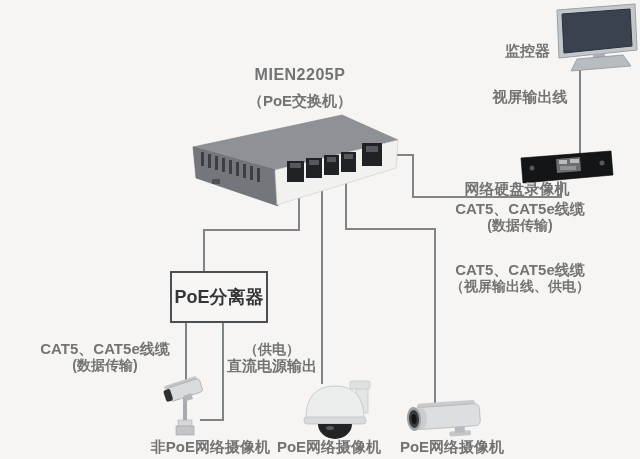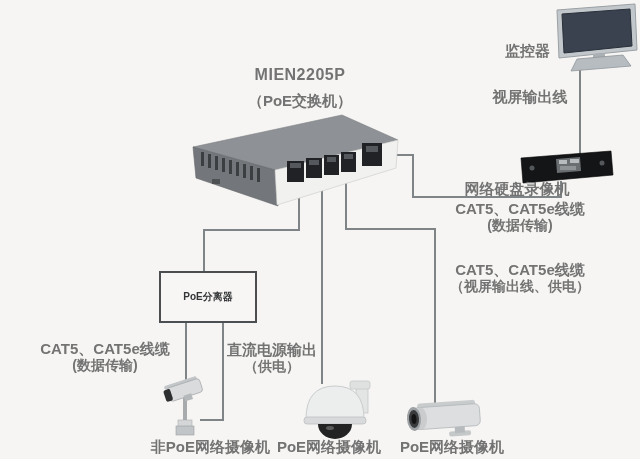--- a/index.html
+++ b/index.html
@@ -10,24 +10,24 @@
   }
   .line{position:absolute; background:#7f8487; z-index:1;}
   .lbl{
     position:absolute; z-index:5; color:#737373; font-weight:700;
     text-align:center; line-height:1.15; white-space:nowrap;
   }
   .lbl.s15{font-size:15px;}
   .lbl.s16{font-size:16px; letter-spacing:0.5px;}
   .dev{position:absolute; z-index:3;}
   #splitter-box{
-    position:absolute; left:159px; top:271px; width:94px; height:48px;
+    position:absolute; left:170px; top:271px; width:94px; height:48px;
     border:2px solid #4c4f52; background:#f7f6f4; z-index:3;
     display:flex; align-items:center; justify-content:center;
-    font-size:10px; font-weight:700; color:#333537;
+    font-size:18px; font-weight:700; color:#333537;
   }
 </style>
 </head>
 <body>
 
 <div id="stage">
 
   <div class="line" style="left:298px;top:179px;width:2px;height:52px;"></div>
   <div class="line" style="left:203px;top:229px;width:97px;height:2px;"></div>
   <div class="line" style="left:203px;top:229px;width:2px;height:45px;"></div>
@@ -147,21 +147,21 @@
     <div>CAT5、CAT5e线缆</div>
     <div style="font-size:14px;">（视屏输出线、供电）</div>
   </div>
 
   <div class="lbl s15" style="left:25px;top:340px;width:160px;">
     <div>CAT5、CAT5e线缆</div>
     <div style="font-size:14px;">(数据传输)</div>
   </div>
 
   <div class="lbl s15" style="left:220px;top:341px;width:104px;">
+    <div style="font-size:14px;">（供电）</div>
     <div>直流电源输出</div>
-    <div style="font-size:14px;">（供电）</div>
   </div>
 
   <div class="lbl s15" style="left:130px;top:438px;width:140px;text-align:right;">非PoE网络摄像机</div>
   <div class="lbl s15" style="left:270px;top:438px;width:118px;">PoE网络摄像机</div>
   <div class="lbl s15" style="left:393px;top:438px;width:118px;">PoE网络摄像机</div>
 
 </div>
 
 </body></html>

